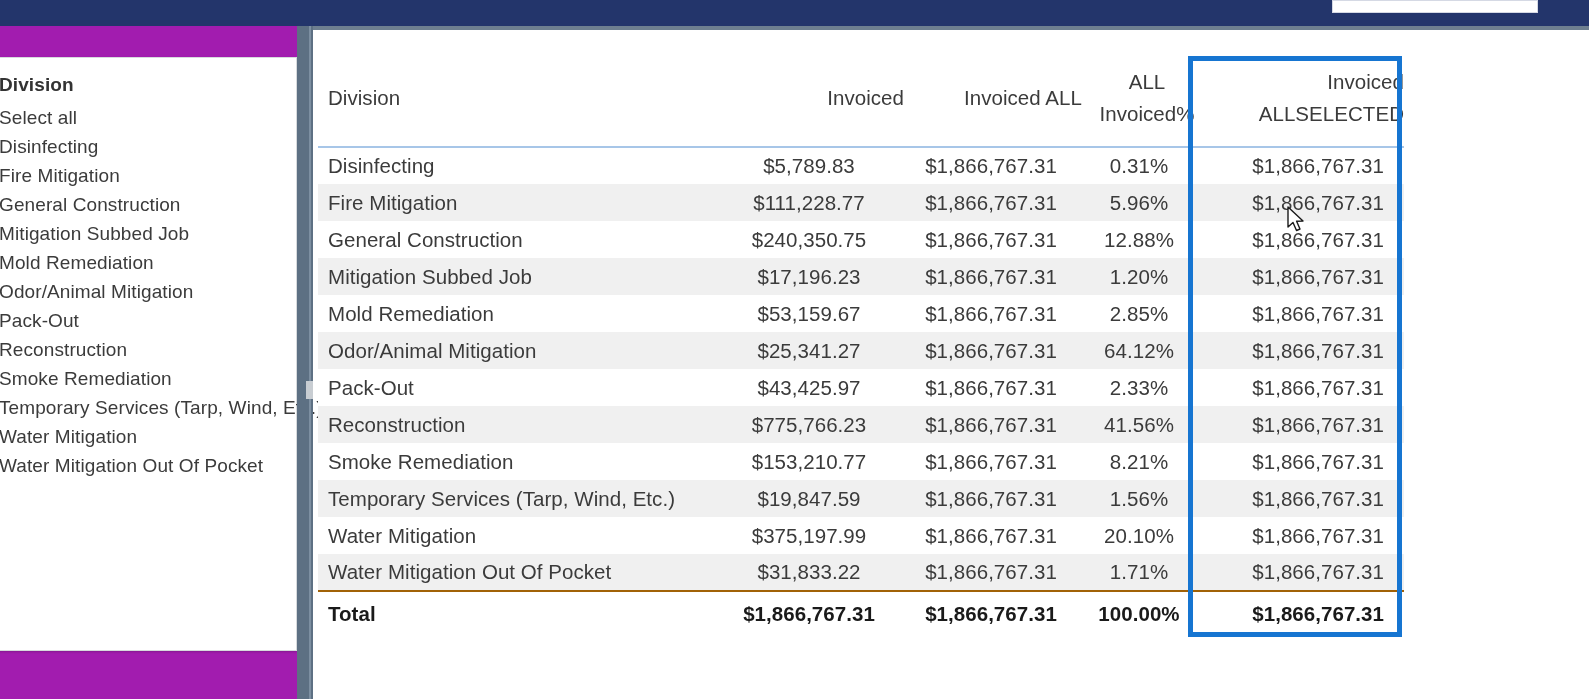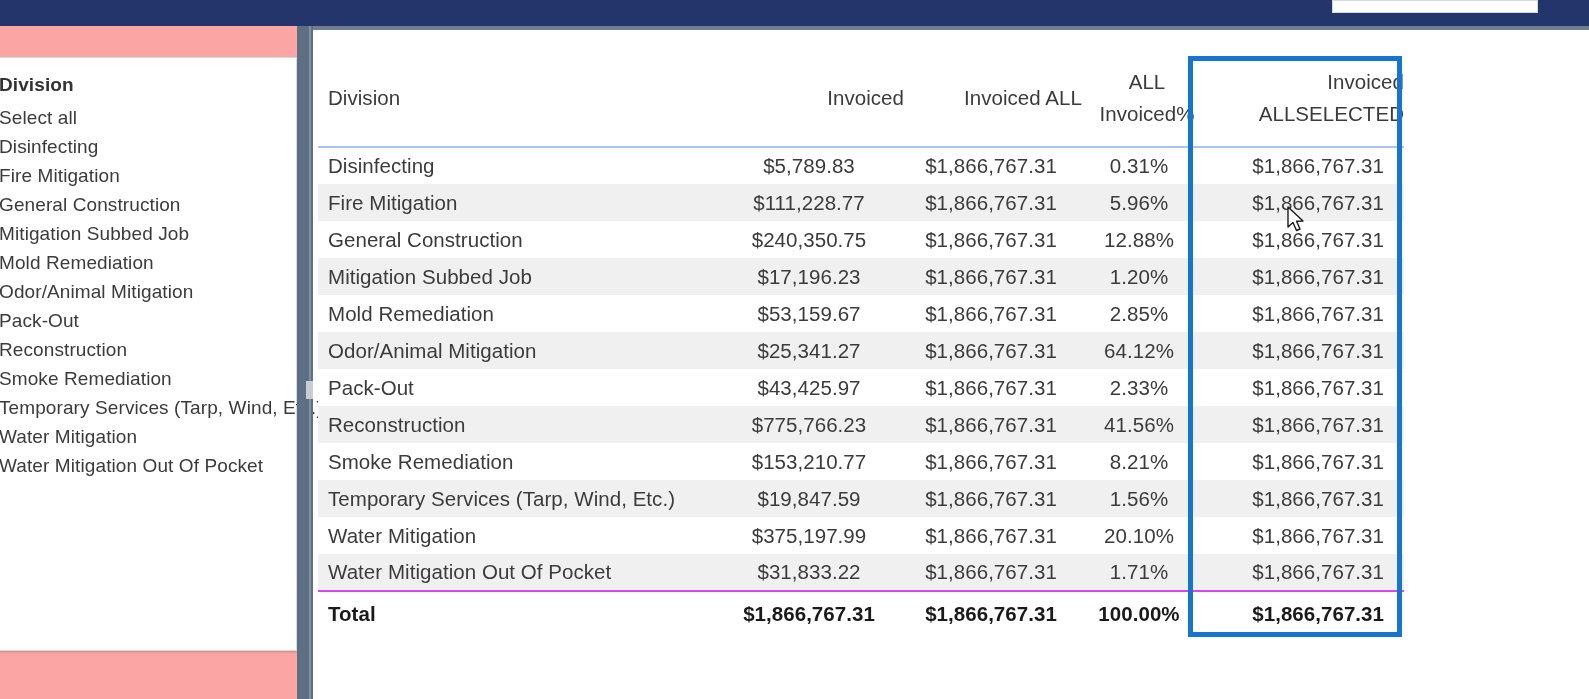--- a/index.html
+++ b/index.html
@@ -34,21 +34,21 @@
     border: 1px solid #d5d9e4;
     box-sizing: border-box;
   }
 
   
   #canvas {
     position: absolute;
     left: 0; top: 26px;
     width: 1589px;
     height: 673px;
-    background: #fca5a5;
+    background: #a21caf;
   }
 
   
   #page-white {
     position: absolute;
     left: 313px;
     top: 0px;
     width: 1276px;
     height: 673px;
     background: #ffffff;
@@ -174,21 +174,21 @@
   tbody tr { height: 37px; }
   tbody tr.alt td { background: #f0f0f0; }
   tbody td.div { text-align: left; padding-left: 10px !important; }
   tbody td.num { text-align: center; padding-right: 4px !important; }
   tbody td.pct { text-align: center; padding-right: 8px !important; }
   tbody td.as  { text-align: right; padding-right: 20px !important; }
 
   tr.total-row td {
     font-weight: bold;
     color: #1a1a1a;
-    border-top: 2px solid #d946ef;
+    border-top: 2px solid #a16207;
     height: 43px;
     background: #ffffff;
   }
 
   
   #col-highlight {
     position: absolute;
     left: 1188px;
     top: 30px;
     width: 214px;

